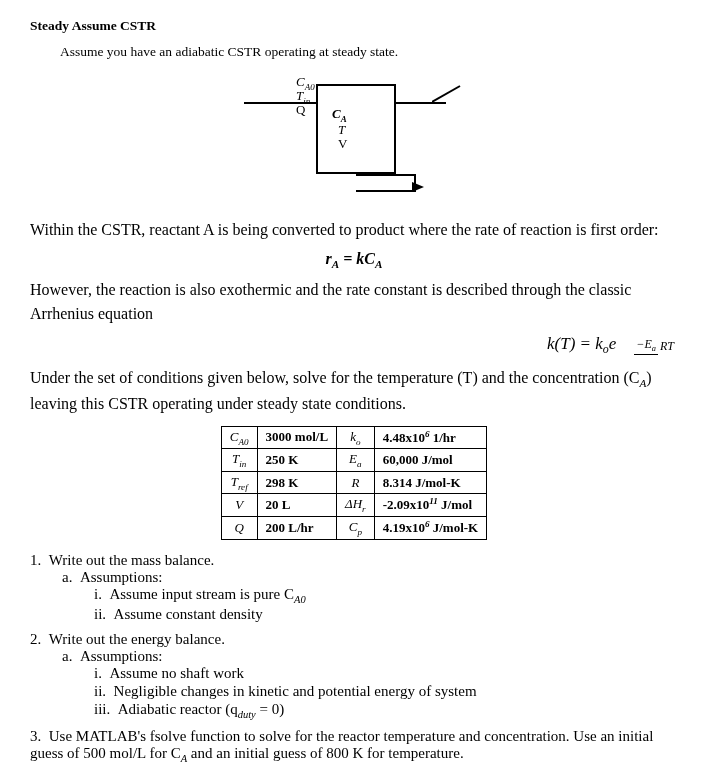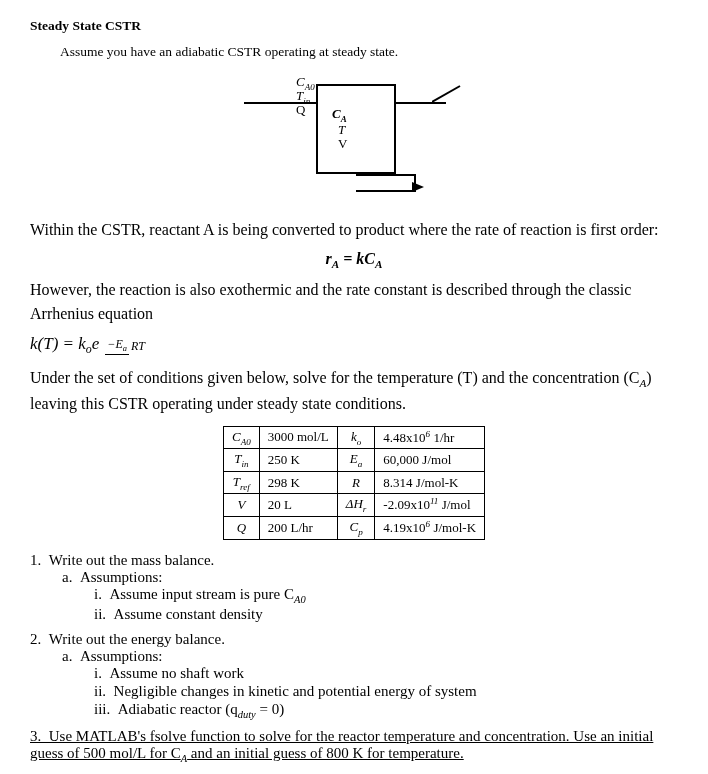--- a/index.html
+++ b/index.html
@@ -72,22 +72,22 @@
     .equation-block {
       text-align: center;
       margin: 8px 0 8px 0;
       font-size: 16px;
       font-style: italic;
     }
     .eq-arrhenius {
       font-size: 16px;
       display: flex;
       align-items: center;
-      justify-content: flex-start;
-      gap: 4px;
+      justify-content: flex-end;
+      gap: 16px;
     }
     .fraction {
       display: inline-flex;
       flex-direction: row;
       align-items: center;
       vertical-align: middle;
       margin: 0 2px;
     }
     .fraction .num {
       border-bottom: 1.5px solid #000;
@@ -114,20 +114,21 @@
     table.params td {
       border: 1px solid #000;
       padding: 2px 8px;
       font-style: italic;
       text-align: center;
       white-space: nowrap;
     }
     table.params td.val {
       font-style: normal;
       text-align: left;
+      font-weight: bold;
     }
 
     
     .main-list {
       list-style: none;
       padding: 0;
       margin: 0;
     }
     .main-list > li {
       margin-bottom: 8px;
@@ -148,21 +149,21 @@
       margin-bottom: 1px;
     }
     sub, sup {
       font-size: 0.7em;
       font-style: italic;
     }
   </style>
 </head>
 <body>
 
-<div class="page-title">Steady State CSTR</div>
+<div class="page-title">Steady Assume CSTR</div>
 
 <div class="intro-text">Assume you have an adiabatic CSTR operating at steady state.</div>
 
 <div class="diagram-container">
   <div class="diagram-inner">
 
     <div style="position:absolute; top:0; left:52px; font-size:13px; font-style:italic;">
       C<sub style="font-size:9px;">A0</sub>
     </div>
     <div style="position:absolute; top:14px; left:52px; font-size:13px; font-style:italic;">
@@ -289,17 +290,17 @@
             ii.&nbsp;&nbsp;Negligible changes in kinetic and potential energy of system
           </li>
           <li>
             iii.&nbsp;&nbsp;Adiabatic reactor (q<sub>duty</sub> = 0)
           </li>
         </ol>
       </li>
     </ol>
   </li>
 
-  <li style="margin-top:6px;text-decoration:underline;">
+  <li style="margin-top:6px;">
     <span>3.&nbsp;&nbsp;Use MATLAB's fsolve function to solve for the reactor temperature and concentration. Use an initial guess of 500 mol/L for C<sub>A</sub> and an initial guess of 800 K for temperature.</span>
   </li>
 
 </ol>
 
 </body></html>

